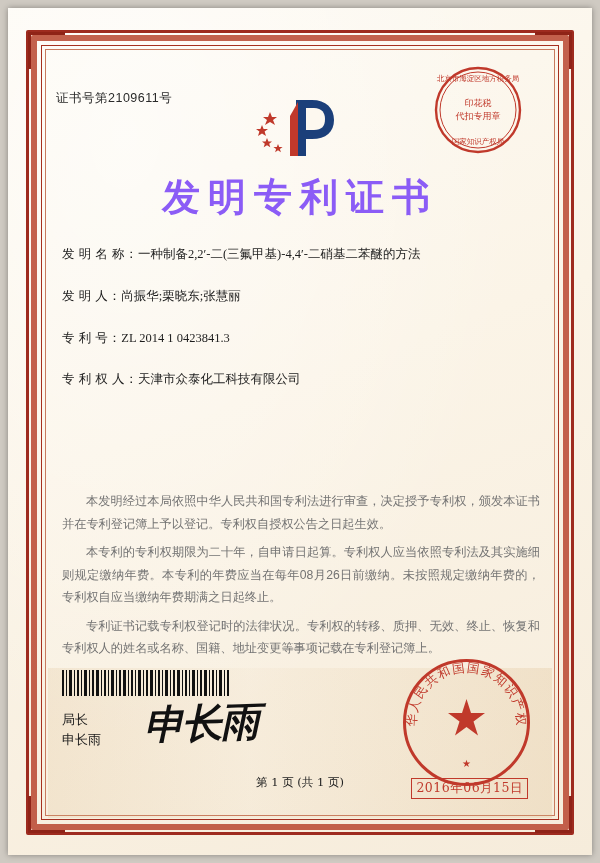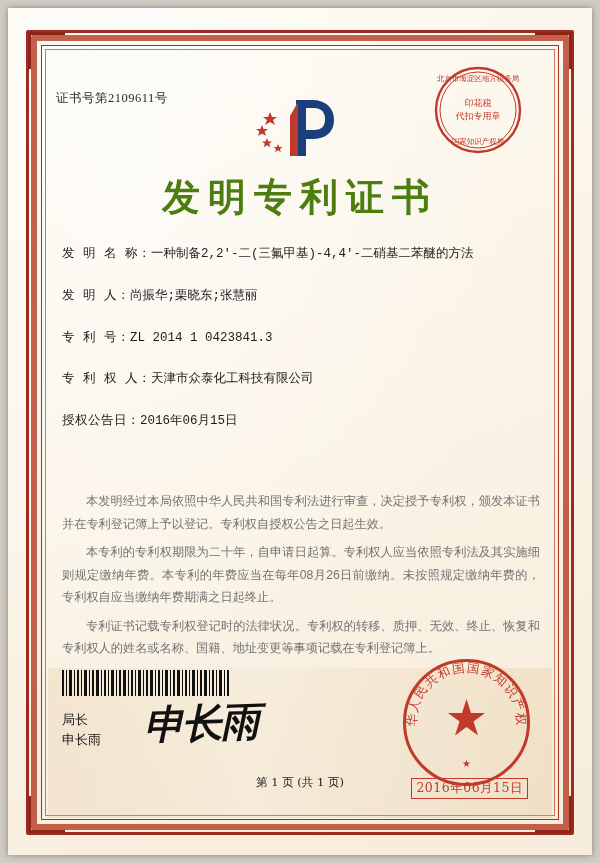--- a/index.html
+++ b/index.html
@@ -74,21 +74,21 @@
     position: absolute;
     left: 48px; top: 52px;
     right: 48px; bottom: 50px;
   }
   .cert-no {
     position: absolute;
     left: 0; top: 30px;
     font-size: 12.5px;
     color: #2a2a2a;
     letter-spacing: .5px;
-    font-family: Liberation Serif, serif;
+    font-family: Liberation Sans, sans-serif;
   }
   
   .logo {
     position: absolute;
     left: 50%;
     transform: translateX(-50%);
     top: 32px;
     width: 120px;
     height: 72px;
   }
@@ -101,35 +101,35 @@
     height: 92px;
     text-align: right;
   }
   .title {
     position: absolute;
     left: 0; right: 0;
     top: 112px;
     text-align: center;
     font-size: 38px;
     letter-spacing: 8px;
-    color: #4d7c0f;
+    color: #8b5cf6;
     font-weight: bold;
     font-family: "DejaVu Serif", "Liberation Serif", serif;
   }
   .fields {
     position: absolute;
     left: 6px;
     right: 0;
     top: 185px;
   }
   .field {
     font-size: 12.5px;
     color: #1d1d1d;
     margin-bottom: 23px;
-    font-family: Liberation Mono, monospace;
+    font-family: Liberation Serif, serif;
     line-height: 1.5;
   }
   .field .lbl {
     display: inline;
     letter-spacing: .5px;
   }
   .field .val {
     display: inline;
   }
   .paras {
@@ -265,23 +265,20 @@
         <span class="lbl">发 明 名 称：</span><span class="val">一种制备2,2′-二(三氟甲基)-4,4′-二硝基二苯醚的方法</span>
       </div>
       <div class="field">
         <span class="lbl">发 明 人：</span><span class="val">尚振华;栗晓东;张慧丽</span>
       </div>
       <div class="field">
         <span class="lbl">专 利 号：</span><span class="val">ZL 2014 1 0423841.3</span>
       </div>
       <div class="field">
         <span class="lbl">专 利 权 人：</span><span class="val">天津市众泰化工科技有限公司</span>
-      </div>
-      <div class="field">
-        <span class="lbl">授权公告日：</span><span class="val">2016年06月15日</span>
       </div>
     </div>
 
     <div class="paras">
       <p>本发明经过本局依照中华人民共和国专利法进行审查，决定授予专利权，颁发本证书并在专利登记簿上予以登记。专利权自授权公告之日起生效。</p>
       <p>本专利的专利权期限为二十年，自申请日起算。专利权人应当依照专利法及其实施细则规定缴纳年费。本专利的年费应当在每年08月26日前缴纳。未按照规定缴纳年费的，专利权自应当缴纳年费期满之日起终止。</p>
       <p>专利证书记载专利权登记时的法律状况。专利权的转移、质押、无效、终止、恢复和专利权人的姓名或名称、国籍、地址变更等事项记载在专利登记簿上。</p>
     </div>
 
     <div class="barcode">

